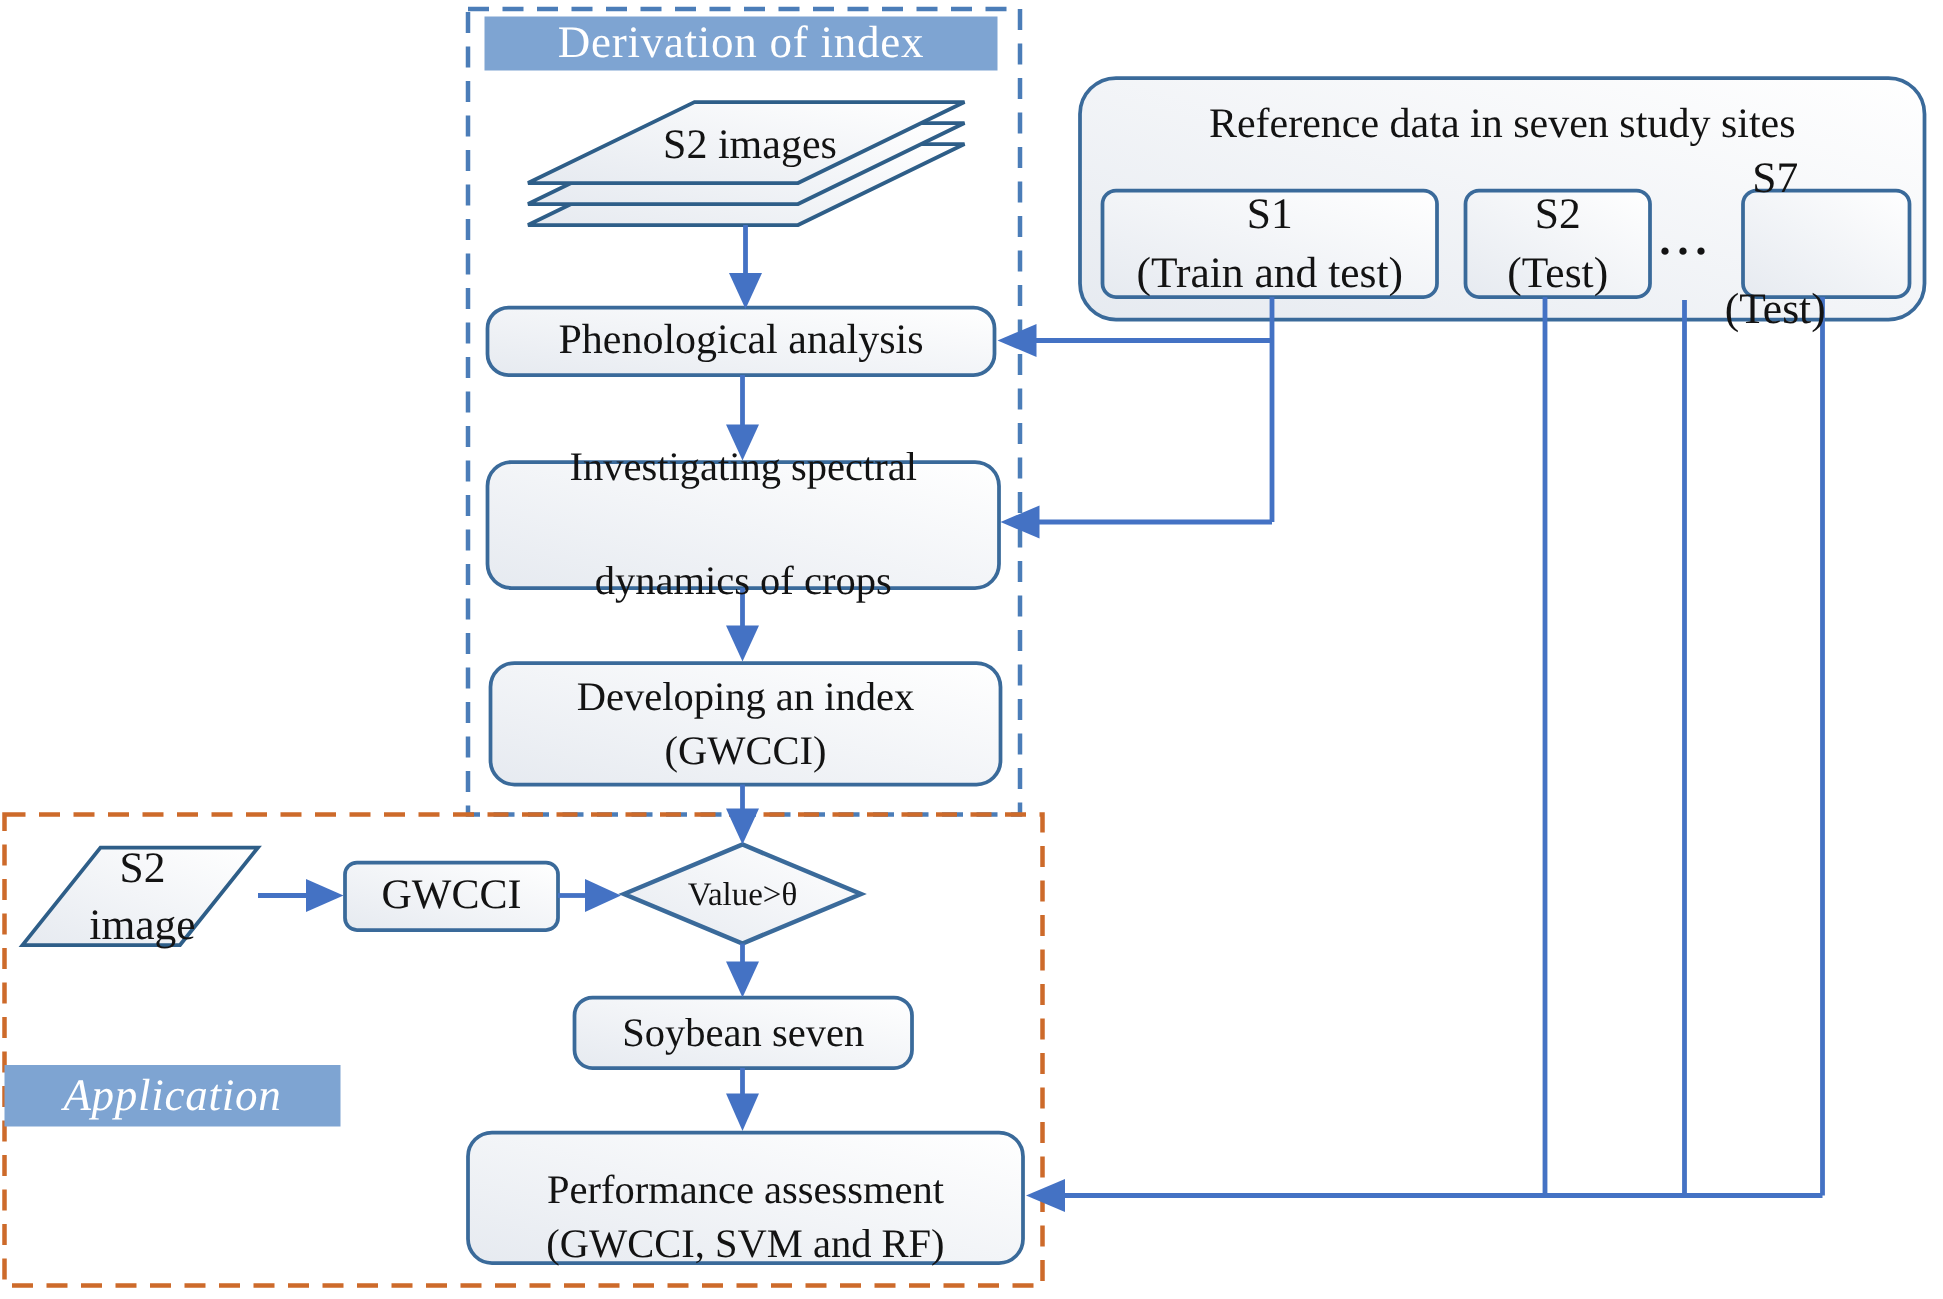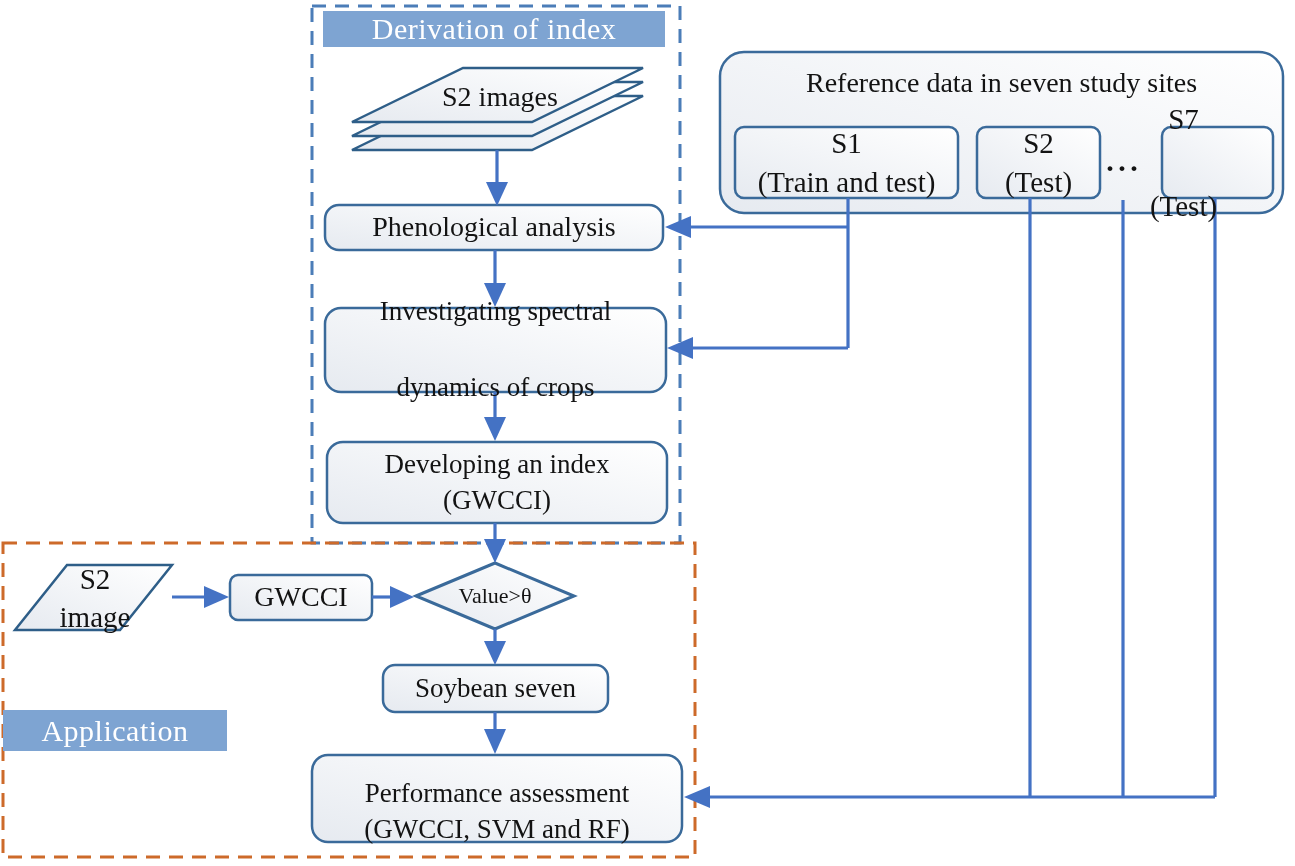--- a/index.html
+++ b/index.html
@@ -102,21 +102,21 @@
       <polygon points="390,586 390,608 414,597"></polygon>
       <polygon points="691,216 691,238 665,227"></polygon>
       <polygon points="693,337 693,359 667,348"></polygon>
       <polygon points="710,786 710,808 684,797"></polygon>
     </g>
   </svg>
 
   <div class="banner" style="left:323px;top:11px;width:342px;height:36px;">
     <span>Derivation of index</span>
   </div>
-  <div class="banner" style="left:3px;top:710px;width:224px;height:41px;">
+  <div class="banner" style="left:3px;top:710px;width:224px;height:41px;font-style:italic;">
     <span>Application</span>
   </div>
 
   <div class="txt fs28" style="left:400px;top:79px;width:200px;height:36px;">S2 images</div>
   <div class="txt fs28" style="left:325px;top:205px;width:338px;height:45px;">Phenological analysis</div>
   <div class="txt fs27" style="left:325px;top:308px;width:341px;height:84px;gap:40px;">
     <span>Investigating spectral</span>
     <span>dynamics of crops</span>
   </div>
   <div class="txt fs27" style="left:327px;top:442px;width:340px;height:81px;border-radius:14px;">

